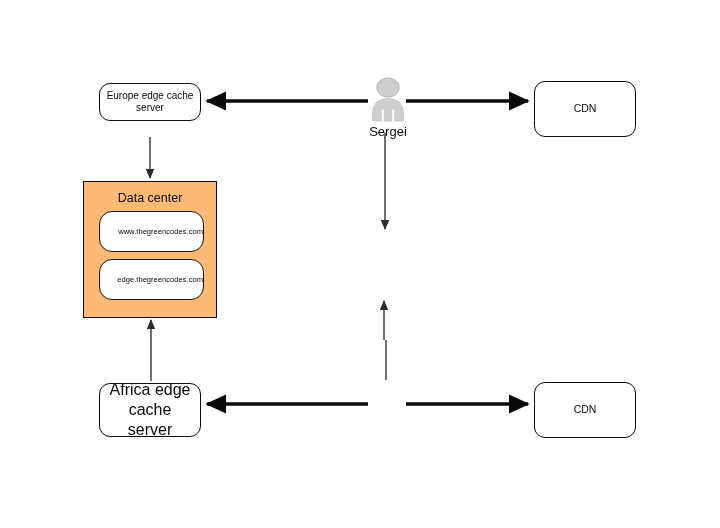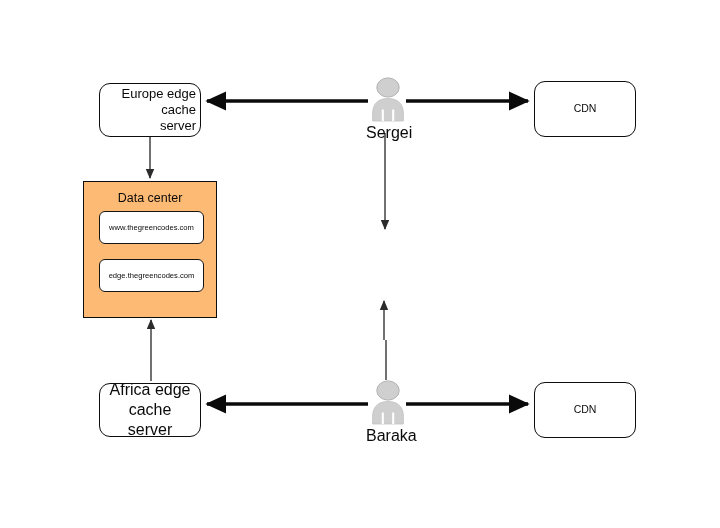--- a/index.html
+++ b/index.html
@@ -29,23 +29,22 @@
     color: #0a0a0a;
     z-index: 5;
   }
   .node.rounded { border-radius: 11px; }
   .node.sharp   { border-radius: 0; }
 
   .lbl { line-height: 1.25; padding: 0 4px; white-space: pre-line; }
 
   
   #europe-node {
-    left: 99px;  top: 83px;  width: 102px; height: 54px;
-    font-size: 13px;
-    text-align: right;
+    left: 99px;  top: 83px;  width: 102px; height: 38px;
+    font-size: 10px;
   }
   #africa-node {
     left: 99px;  top: 383px; width: 102px; height: 54px;
     font-size: 16px;
   }
   #cdn-top-node {
     left: 534px; top: 81px;  width: 102px; height: 56px;
     font-size: 10.5px;
   }
   #cdn-bottom-node {
@@ -69,49 +68,49 @@
   }
   #datacenter-title {
     position: absolute;
     left: 0; right: 0; top: 9px;
     text-align: center;
     font-size: 12.5px;
     color: #0a0a0a;
   }
   .dc-inner {
     position: absolute;
-    left: 15px; width: 105px; height: 33px;
+    left: 15px; width: 105px; height: 41px;
     box-sizing: border-box;
     background: #ffffff;
     border: 1.3px solid #151515;
-    border-radius: 6px;
+    border-radius: 13px;
     display: flex;
     align-items: center;
-    justify-content: center;
+    justify-content: flex-end;
     font-size: 7.6px;
     color: #0a0a0a;
     white-space: nowrap;
     overflow: visible;
   }
   #dc-site-0 { top: 29px; }
   #dc-site-1 { top: 77px; }
 
   
   .actor {
     position: absolute;
     width: 44px;
     z-index: 7;
     text-align: center;
   }
   #actor-sergei { left: 366px; top: 76px; }
   #actor-baraka { left: 366px; top: 379px; }
   .actor-svg { display: block; margin: 0 auto; }
   .actor-name {
     margin-top: 2px;
-    font-size: 16px;
+    font-size: 13px;
     color: #0a0a0a;
     white-space: nowrap;
   }
 
   
   #wires {
     position: absolute;
     left: 0; top: 0;
     width: 720px; height: 528px;
     z-index: 2;
@@ -186,26 +185,14 @@
       <path d="M 22 22.5
                C 11.5 22.5, 6.6 28.5, 6.6 37.5
                L 6.6 45 L 37.4 45 L 37.4 37.5
                C 37.4 28.5, 32.5 22.5, 22 22.5 Z" fill="#cfcfcf" stroke="#c2c2c2" stroke-width="0.8"></path>
       <path d="M 16.8 33.5 L 16.8 45" stroke="#ffffff" stroke-width="2.1"></path>
       <path d="M 27.2 33.5 L 27.2 45" stroke="#ffffff" stroke-width="2.1"></path>
     </svg>
     <div class="actor-name">Sergei</div>
   </div>
 
-  <div class="actor" id="actor-baraka">
-    <svg class="actor-svg" width="44" height="46" viewBox="0 0 44 46" xmlns="http://www.w3.org/2000/svg">
-      <ellipse cx="22" cy="11.5" rx="11.2" ry="9.6" fill="#cfcfcf" stroke="#b2b2b2" stroke-width="1"></ellipse>
-      <path d="M 22 22.5
-               C 11.5 22.5, 6.6 28.5, 6.6 37.5
-               L 6.6 45 L 37.4 45 L 37.4 37.5
-               C 37.4 28.5, 32.5 22.5, 22 22.5 Z" fill="#cfcfcf" stroke="#c2c2c2" stroke-width="0.8"></path>
-      <path d="M 16.8 33.5 L 16.8 45" stroke="#ffffff" stroke-width="2.1"></path>
-      <path d="M 27.2 33.5 L 27.2 45" stroke="#ffffff" stroke-width="2.1"></path>
-    </svg>
-    <div class="actor-name">Baraka</div>
-  </div>
 
 </div>
 
 </body></html>

